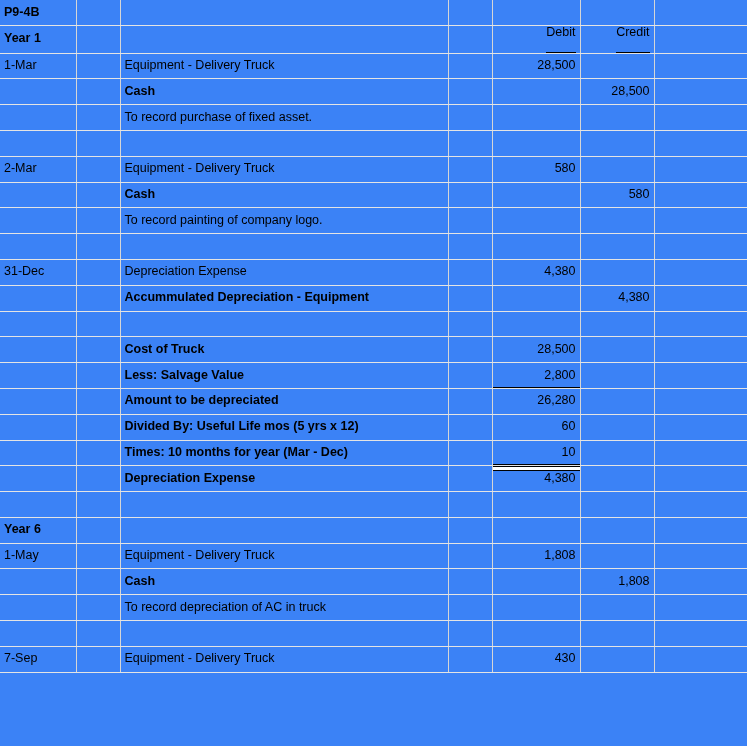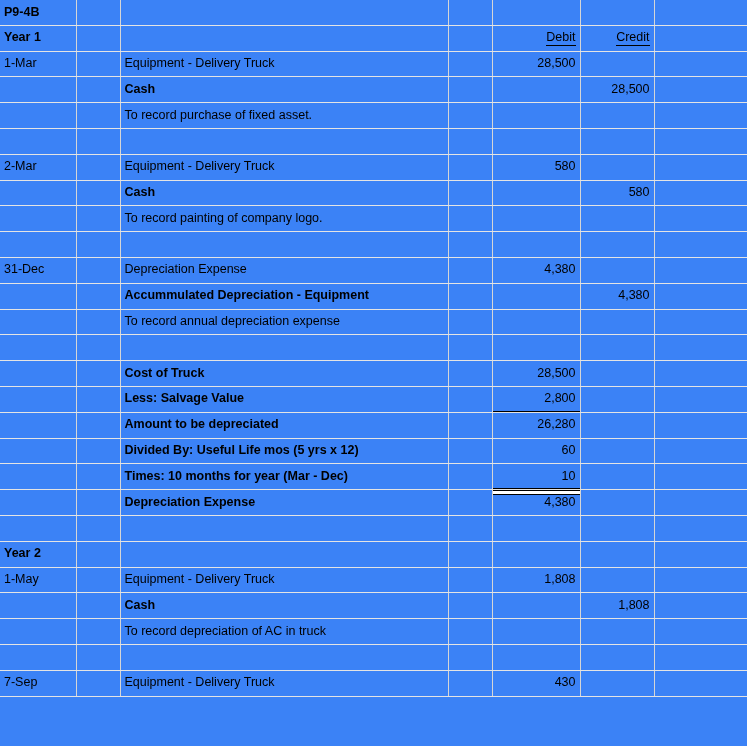--- a/index.html
+++ b/index.html
@@ -50,21 +50,21 @@
   td.num    { text-align: right; }
   td.tail   { border-right: none; }
 
   .bold { font-weight: bold; }
   .indent-1 { padding-left: 42px; font-weight: bold; }
 
   
   .hdr-underline {
     display: inline-block;
     border-bottom: 1px solid #000000;
-    padding-bottom: 0px;
+    padding-bottom: 12px;
   }
   td.rule-bot  { box-shadow: inset 0 -1px 0 0 #000000; }
   td.rule-dbl  { box-shadow: inset 0 1px 0 0 #000000, inset 0 4px 0 0 #ffffff, inset 0 5px 0 0 #000000; }
 </style>
 </head>
 <body>
 
 <div id="sheet">
   <table class="grid">
     <colgroup>
@@ -181,29 +181,20 @@
           <td></td>
           <td class="desc indent-1">Accummulated Depreciation - Equipment</td>
           <td></td>
           <td class="num"></td>
           <td class="num">4,380</td>
           <td class="tail"></td>
         </tr>
         <tr>
           <td class="date"></td>
           <td></td>
-          <td class="desc">To record annual depreciation expense</td>
-          <td></td>
-          <td class="num"></td>
-          <td class="num"></td>
-          <td class="tail"></td>
-        </tr>
-        <tr>
-          <td class="date"></td>
-          <td></td>
           <td class="desc"></td>
           <td></td>
           <td class="num"></td>
           <td class="num"></td>
           <td class="tail"></td>
         </tr>
         <tr>
           <td class="date"></td>
           <td></td>
           <td class="desc indent-1">Cost of Truck</td>
@@ -260,21 +251,21 @@
         <tr>
           <td class="date"></td>
           <td></td>
           <td class="desc"></td>
           <td></td>
           <td class="num"></td>
           <td class="num"></td>
           <td class="tail"></td>
         </tr>
         <tr>
-          <td class="date bold">Year 2</td>
+          <td class="date bold">Year 6</td>
           <td></td>
           <td class="desc"></td>
           <td></td>
           <td class="num"></td>
           <td class="num"></td>
           <td class="tail"></td>
         </tr>
         <tr>
           <td class="date">1-May</td>
           <td></td>

